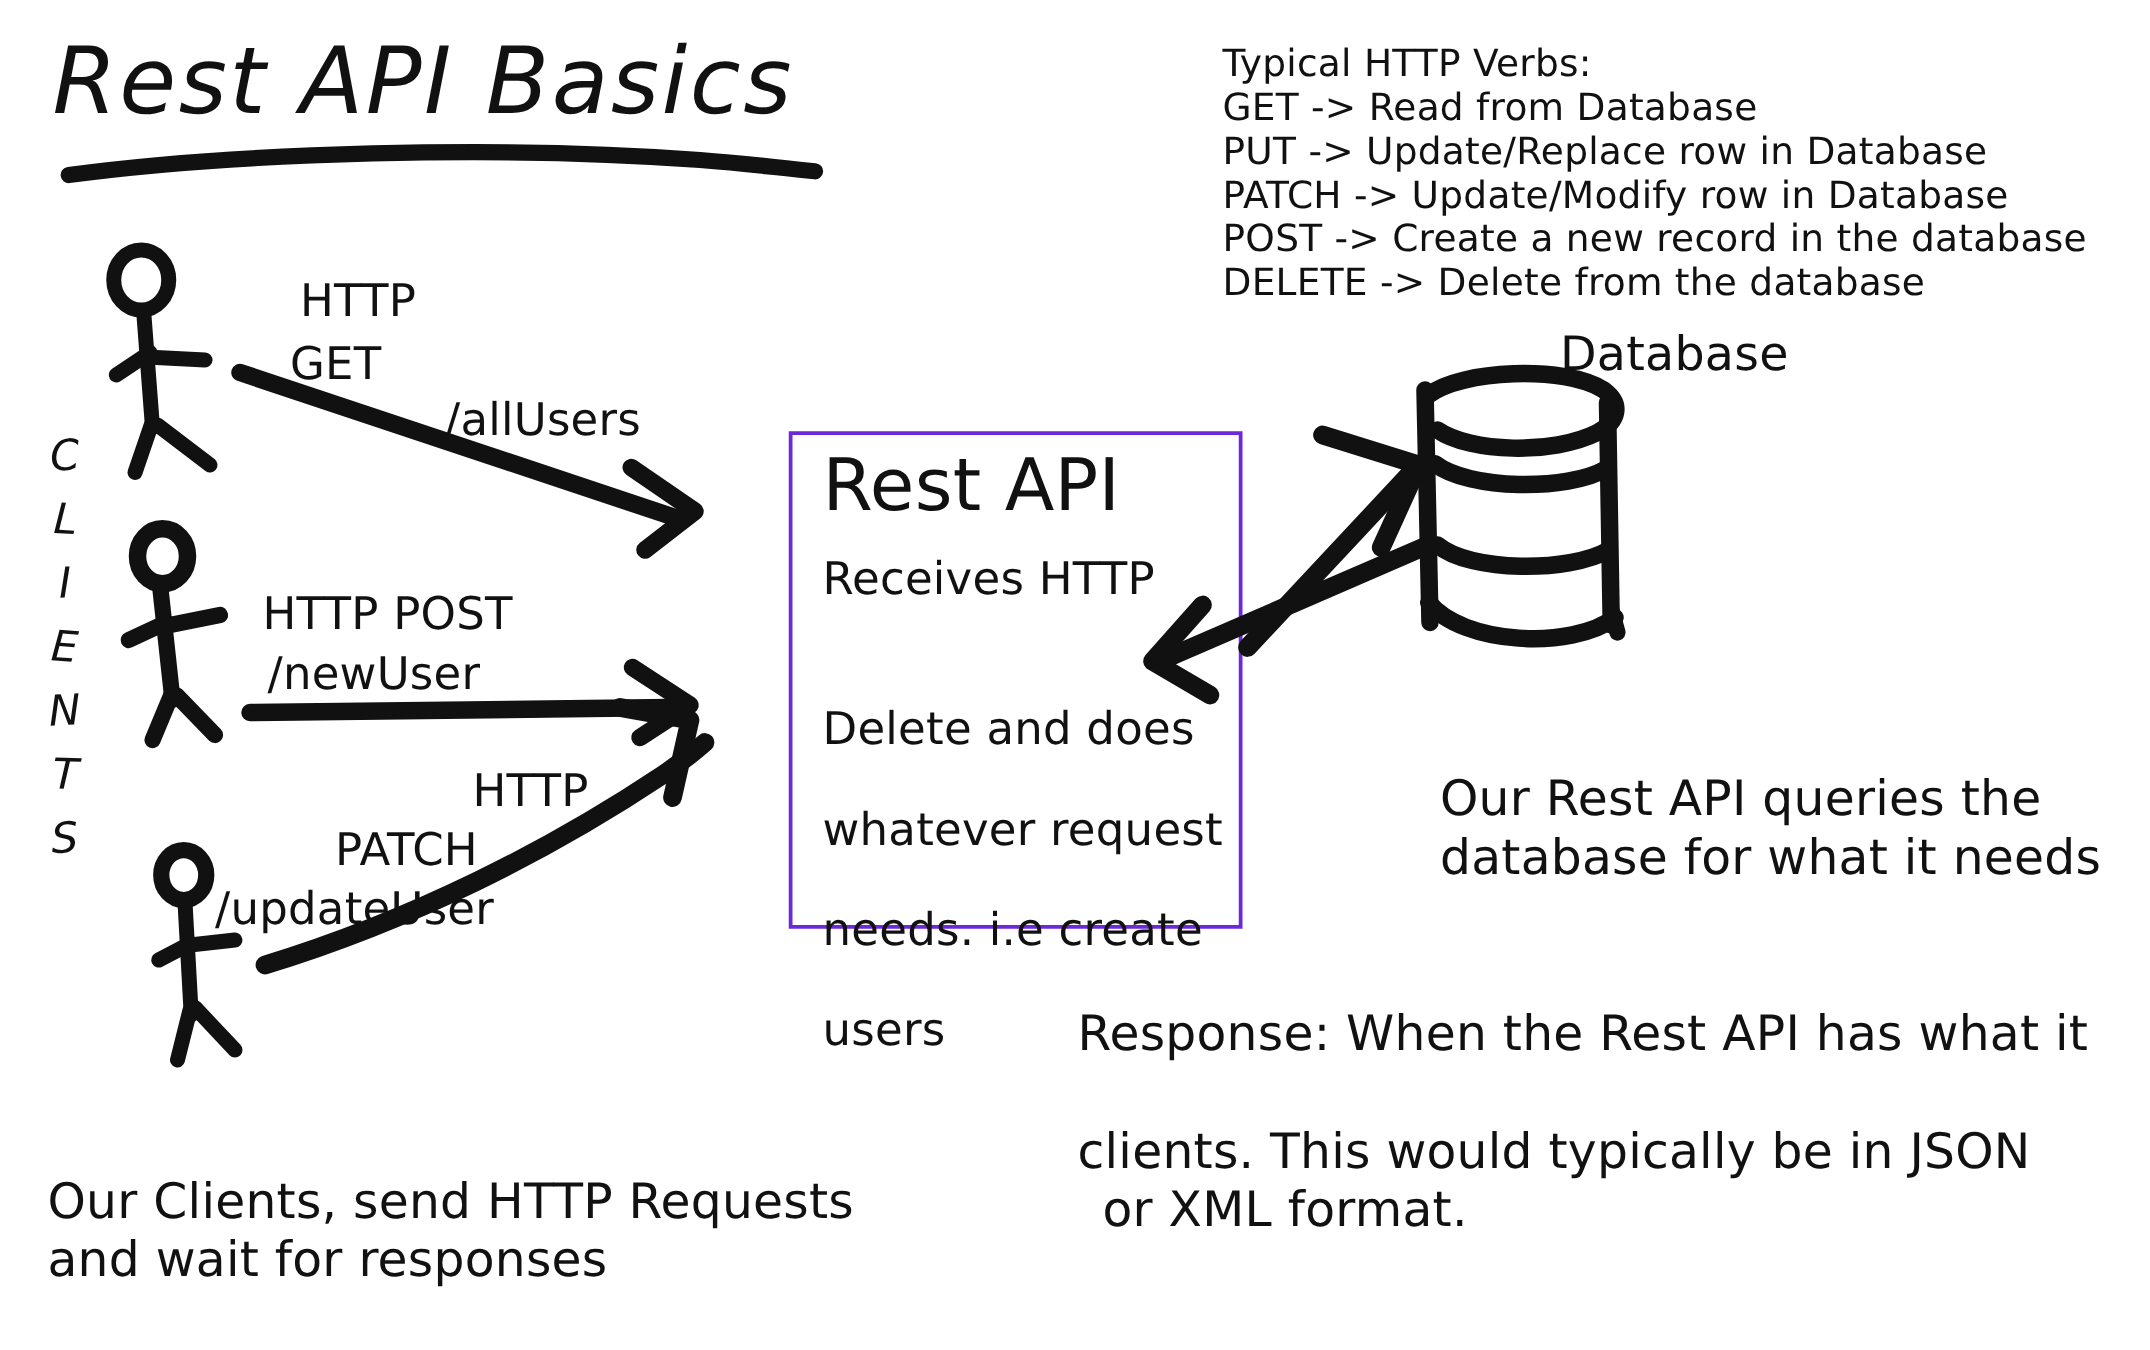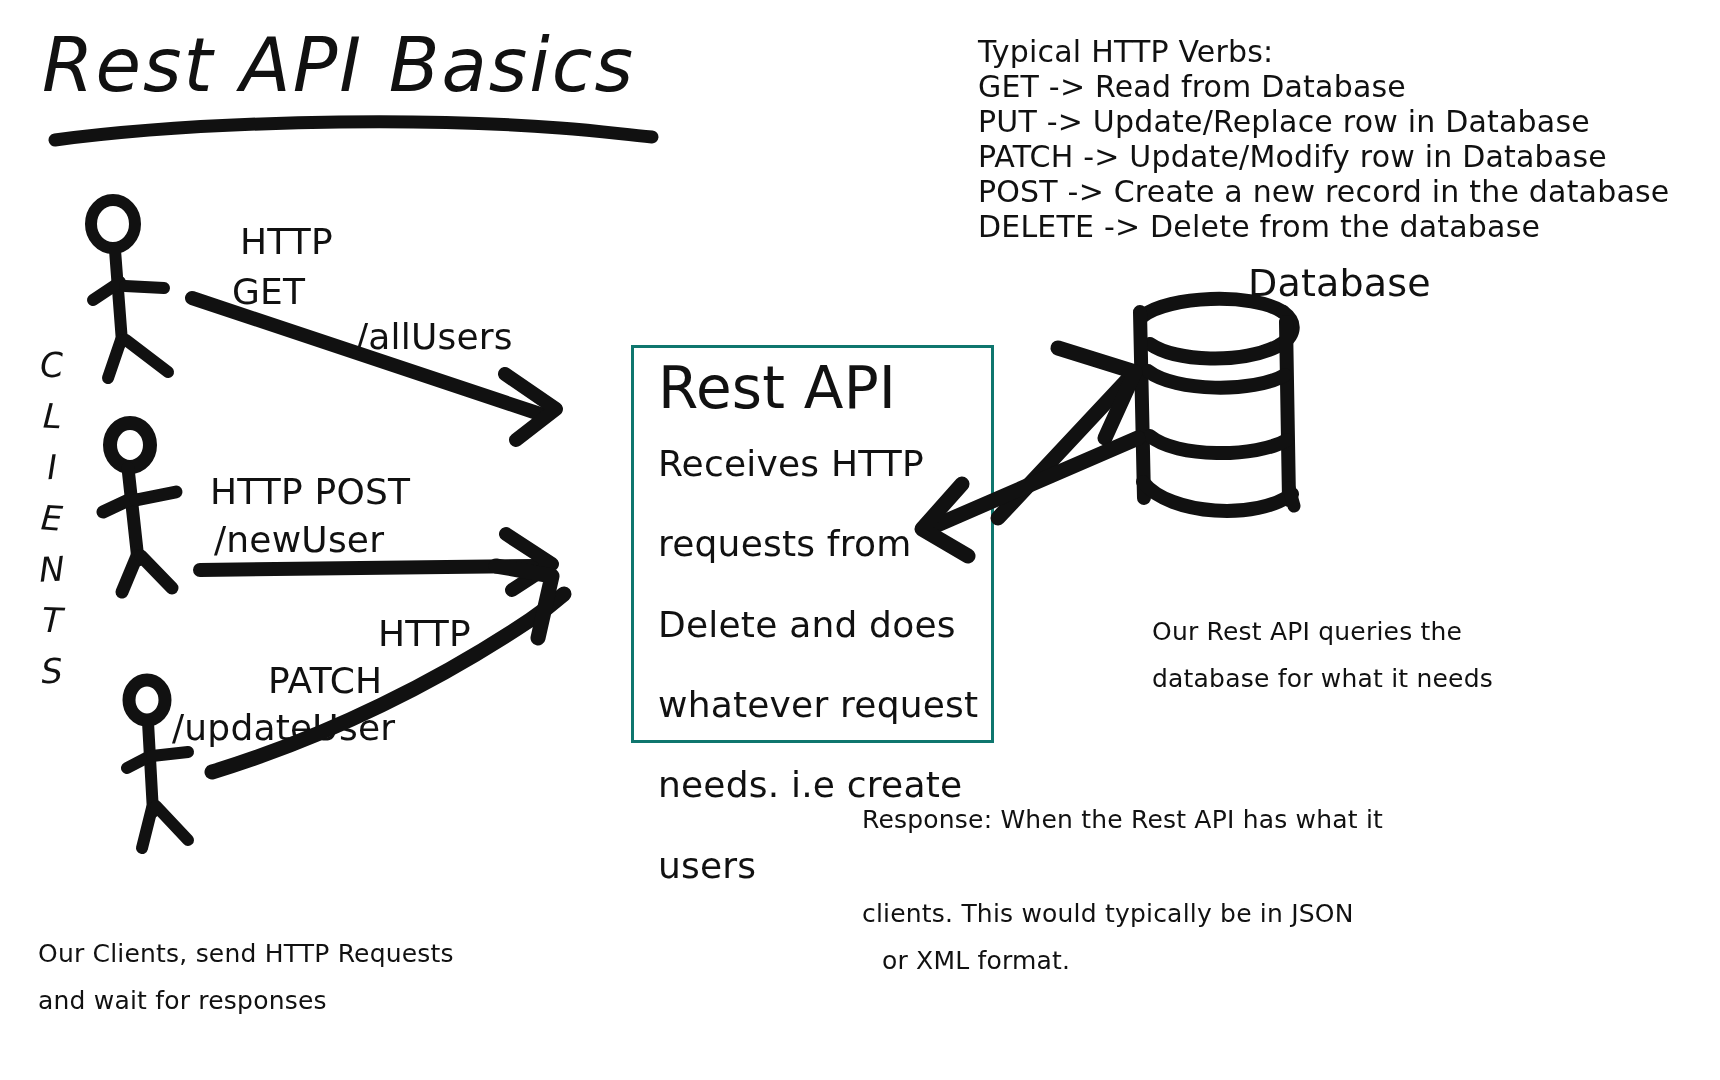--- a/index.html
+++ b/index.html
@@ -43,21 +43,21 @@
     font-size: 36px;
   }
   .boxtitle {
     font-size: 58px;
   }
   .boxbody {
     font-size: 36px;
     line-height: 1.12;
   }
   .caption {
-    font-size: 25px;
+    font-size: 39px;
     line-height: 1.14;
   }
   .dblabel {
     font-size: 38px;
   }
   .clients-col {
     position: absolute;
     left: 30px;
     top: 348px;
     width: 44px;
@@ -86,21 +86,21 @@
     width: 1720px;
     height: 1080px;
     pointer-events: none;
   }
   .api-box {
     position: absolute;
     left: 631px;
     top: 345px;
     width: 363px;
     height: 398px;
-    border: 3px solid #0f766e;
+    border: 3px solid #6d28d9;
     box-sizing: border-box;
     background: transparent;
   }
   .api-box-title {
     position: absolute;
     left: 24px;
     top: 8px;
   }
   .api-box-body {
     position: absolute;
@@ -141,21 +141,20 @@
   <div class="txt label hand" style="left:214px; top:520px;">/newUser</div>
 
   <div class="txt label hand" style="left:378px; top:614px;">HTTP</div>
   <div class="txt label hand" style="left:268px; top:661px;">PATCH</div>
   <div class="txt label hand" style="left:172px; top:708px;">/updateUser</div>
 
   <div class="api-box">
     <div class="txt boxtitle hand api-box-title">Rest API</div>
     <div class="api-box-body">
       <div class="txt boxbody hand" style="position:relative; left:0; top:0;">Receives HTTP</div>
-      <div class="txt boxbody hand" style="position:relative; left:0; top:40px;">requests from</div>
       <div class="txt boxbody hand" style="position:relative; left:0; top:80px;">Delete and does</div>
       <div class="txt boxbody hand" style="position:relative; left:0; top:120px;">whatever request</div>
       <div class="txt boxbody hand" style="position:relative; left:0; top:160px;">needs. i.e create</div>
       <div class="txt boxbody hand" style="position:relative; left:0; top:200px;">users</div>
     </div>
   </div>
 
   <div class="txt dblabel hand" style="left:1248px; top:262px;">Database</div>
 
   <div class="txt caption hand" style="left:1152px; top:618px;">Our Rest API queries the</div>

